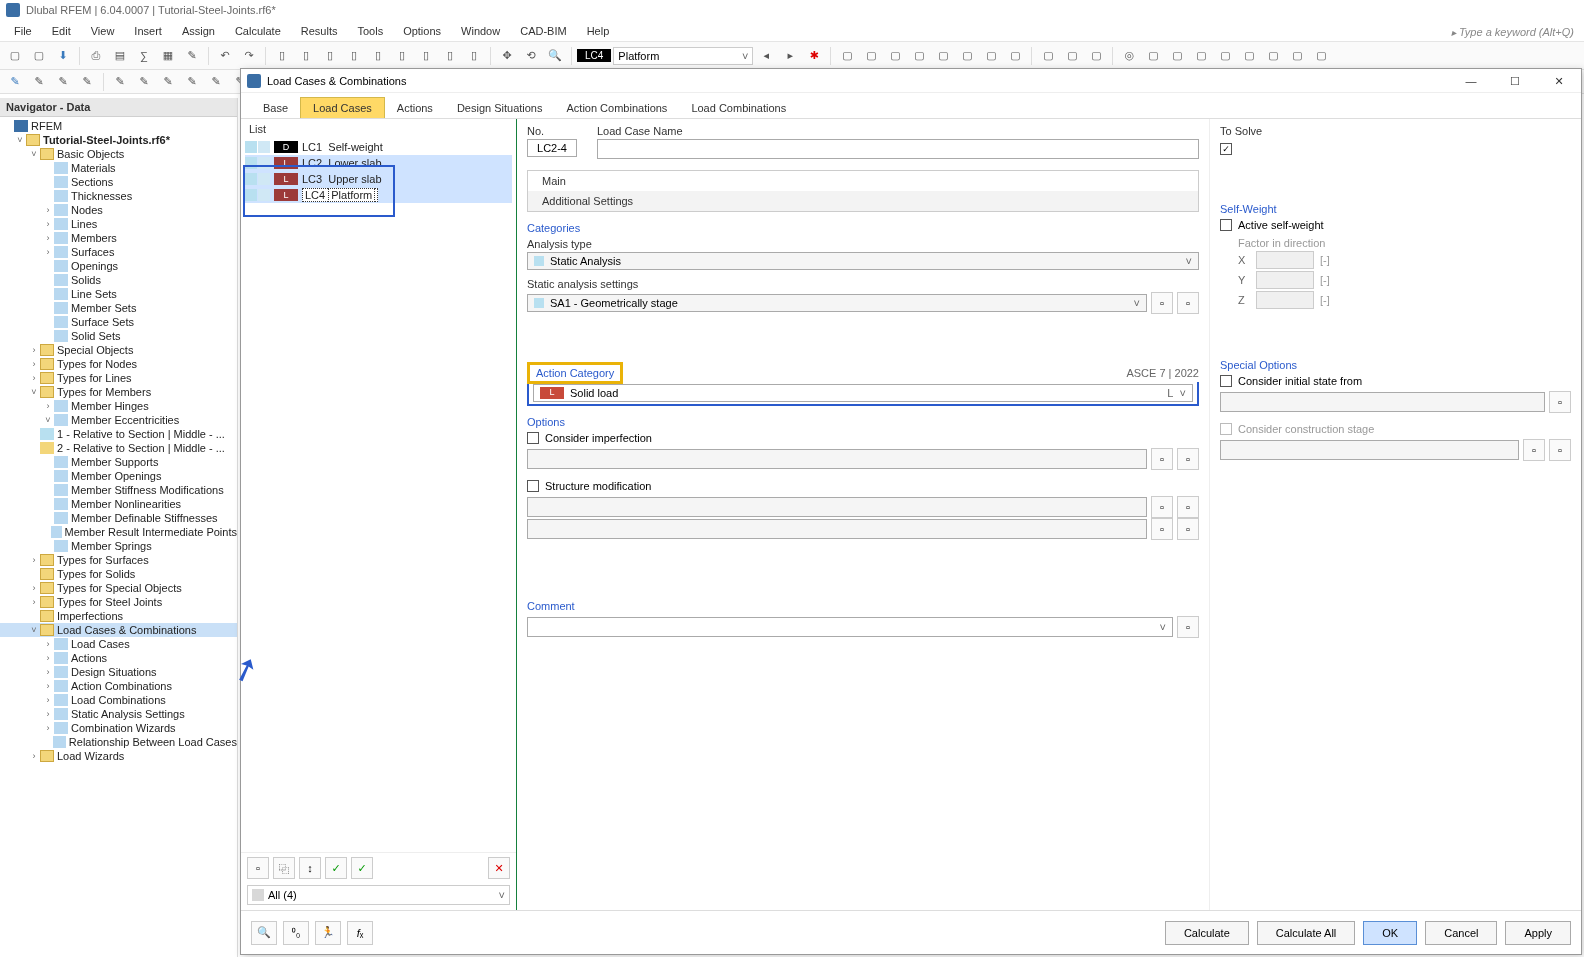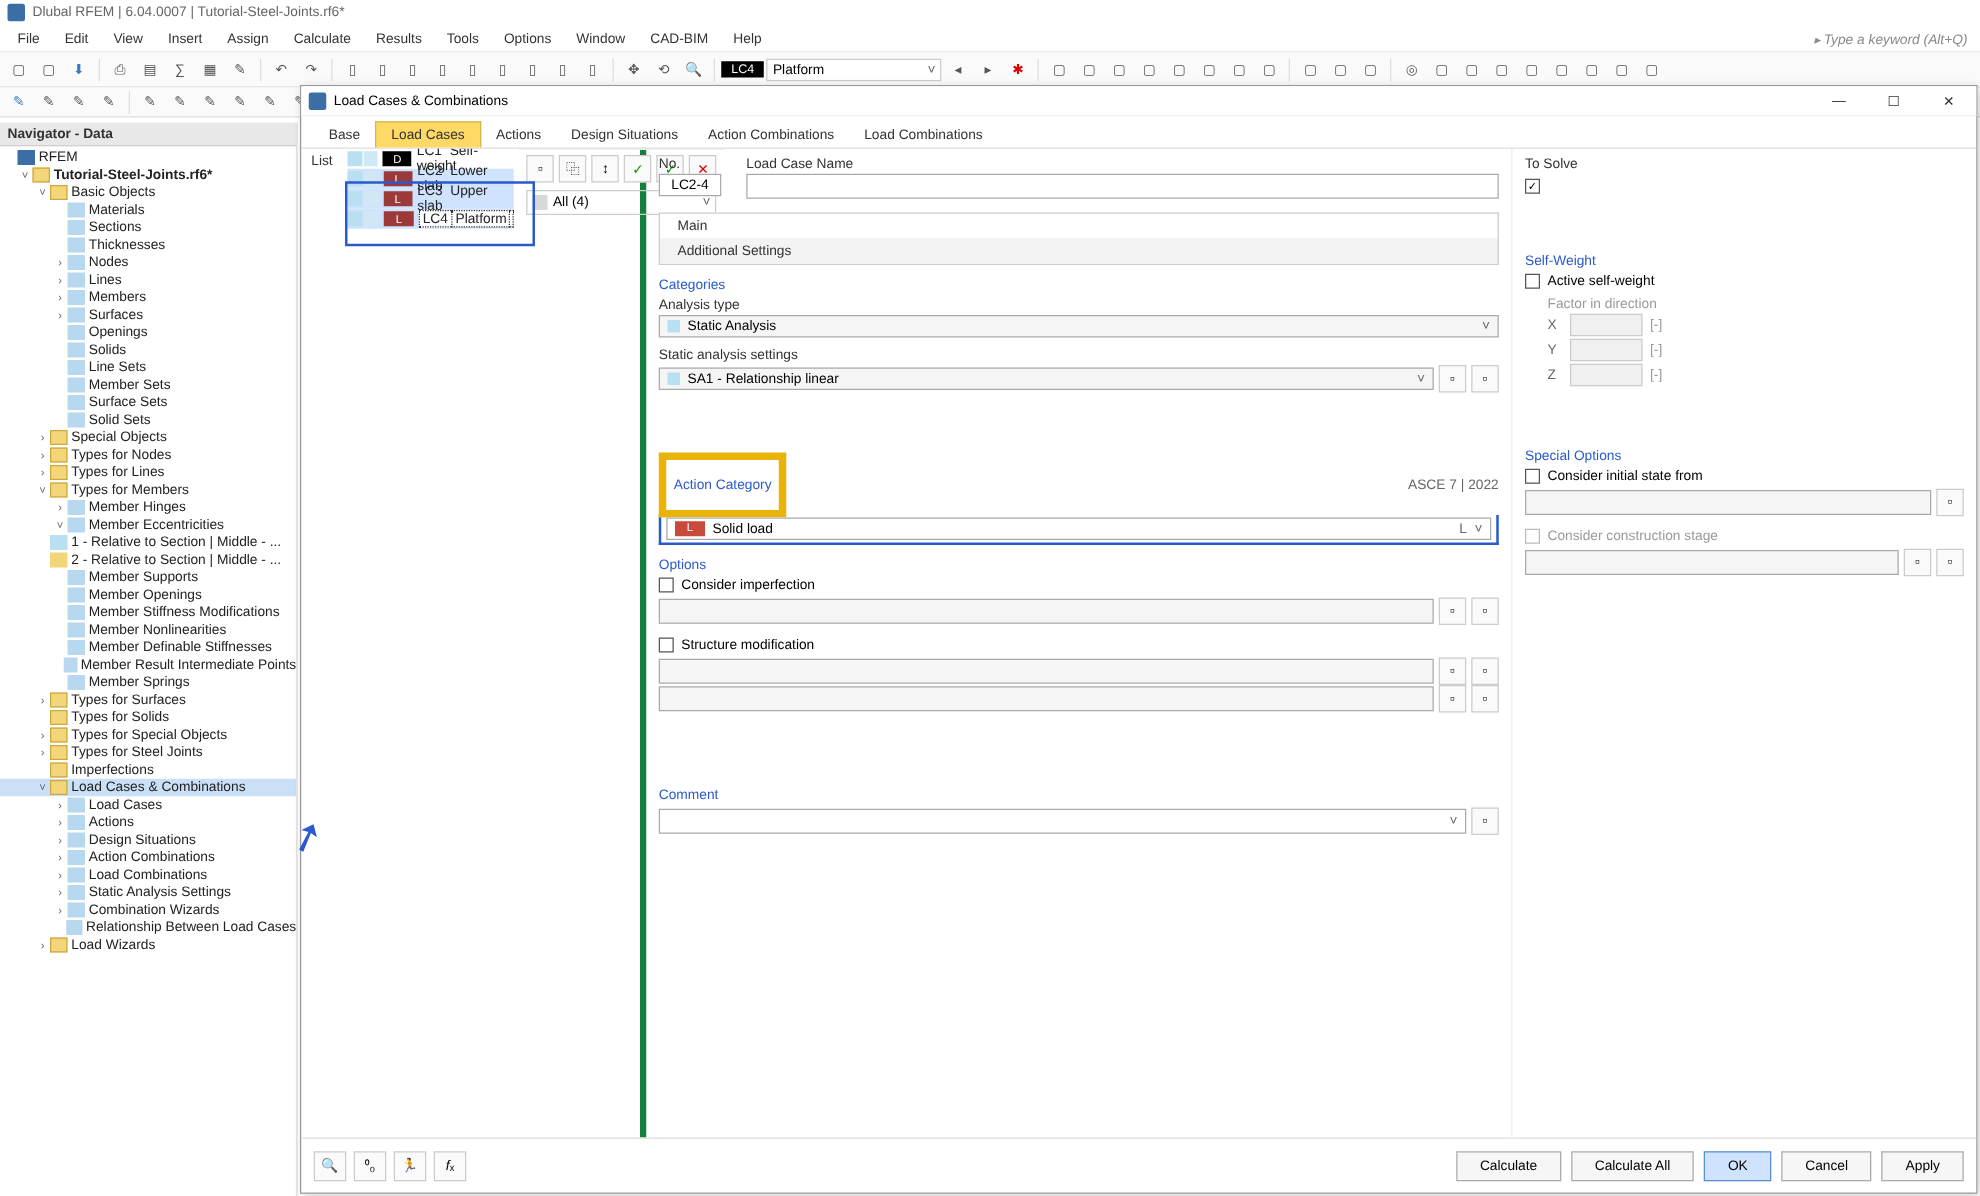--- a/index.html
+++ b/index.html
@@ -40,21 +40,21 @@
 .dlg-title { height: 24px; background: #fff; display: flex; align-items: center; padding: 0 6px; position: relative; border-bottom: 1px solid #eee; }
 .dlg-title .logo { width: 14px; height: 14px; background: #3a6ea5; border-radius: 2px; margin-right: 6px; }
 .dlg-ctrls { position: absolute; right: 0; top: 0; display: flex; }
 .dlg-ctrl { width: 44px; height: 24px; display: flex; align-items: center; justify-content: center; color: #333; }
 
 .dlg-tabs { height: 26px; display: flex; align-items: flex-end; padding: 0 10px; border-bottom: 1px solid #ddd; }
 .dlg-tab { padding: 4px 12px; color: #333; cursor: pointer; }
 .dlg-tab.active { background: #ffd966; border: 1px solid #d4b84a; border-bottom: none; }
 
 .dlg-body { flex: 1; display: flex; overflow: hidden; }
-.list-pane { width: 276px; border-right: 5px solid #15803d; display: flex; flex-direction: row; position: relative; }
+.list-pane { width: 276px; border-right: 1px solid #15803d; display: flex; flex-direction: column; position: relative; }
 .list-header { padding: 4px 8px; color: #333; }
 .list-content { flex: 1; padding: 0 4px; }
 .lc-row { display: flex; align-items: center; height: 16px; }
 .lc-row .sw1 { width: 12px; height: 12px; background: #b8e0f0; margin-right: 1px; }
 .lc-row .sw2 { width: 12px; height: 12px; background: #d0e8f5; margin-right: 4px; }
 .lc-row .badge { width: 24px; height: 12px; text-align: center; color: #fff; font-size: 9px; line-height: 12px; margin-right: 4px; }
 .lc-row .badge.d { background: #000; }
 .lc-row .badge.l { background: #9c3a3a; }
 .lc-row .lcname { color: #222; }
 .lc-row.editing .lcname { border: 1px dotted #333; padding: 0 2px; background: #fff; }
@@ -522,29 +522,29 @@
         <div class="combo">
             <span class="mini-sw"></span>
             <span>Static Analysis</span>
             <span class="dd">˅</span>
           </div>
 
         <div class="field-label" style="margin-top:8px">Static analysis settings</div>
         <div class="combo-row">
           <div class="combo" style="flex:1">
               <span class="mini-sw"></span>
-              <span>SA1 - Relationship linear</span>
+              <span>SA1 - Geometrically stage</span>
               <span class="dd">˅</span>
             </div>
           <button class="small-btn">▫</button>
           <button class="small-btn">▫</button>
         </div>
 
         <div style="display:flex;align-items:baseline;margin-top:48px">
-          <span class="section-title" style="border:6px solid #eab308;padding:14px 6px;margin:0"><span>Action Category</span></span>
+          <span class="section-title" style="border:3px solid #eab308;padding:2px 6px;margin:0"><span>Action Category</span></span>
           <span class="asce-lbl">ASCE 7 | 2022</span>
         </div>
         <div class="combo-row" style="border:2px solid #2a5acc;border-top:none;padding:2px 4px;margin-top:-2px;width:fit-content;min-width:100%">
           <div class="combo" style="flex:1;background:#fff">
               <span style="width:24px;height:12px;background:#c84a3a;color:#fff;text-align:center;font-size:9px;margin-right:6px">L</span>
               <span>Solid load</span>
               <span class="dd" style="margin-left:auto"><span>L</span>&nbsp;&nbsp;˅</span>
             </div>
         </div>
 

